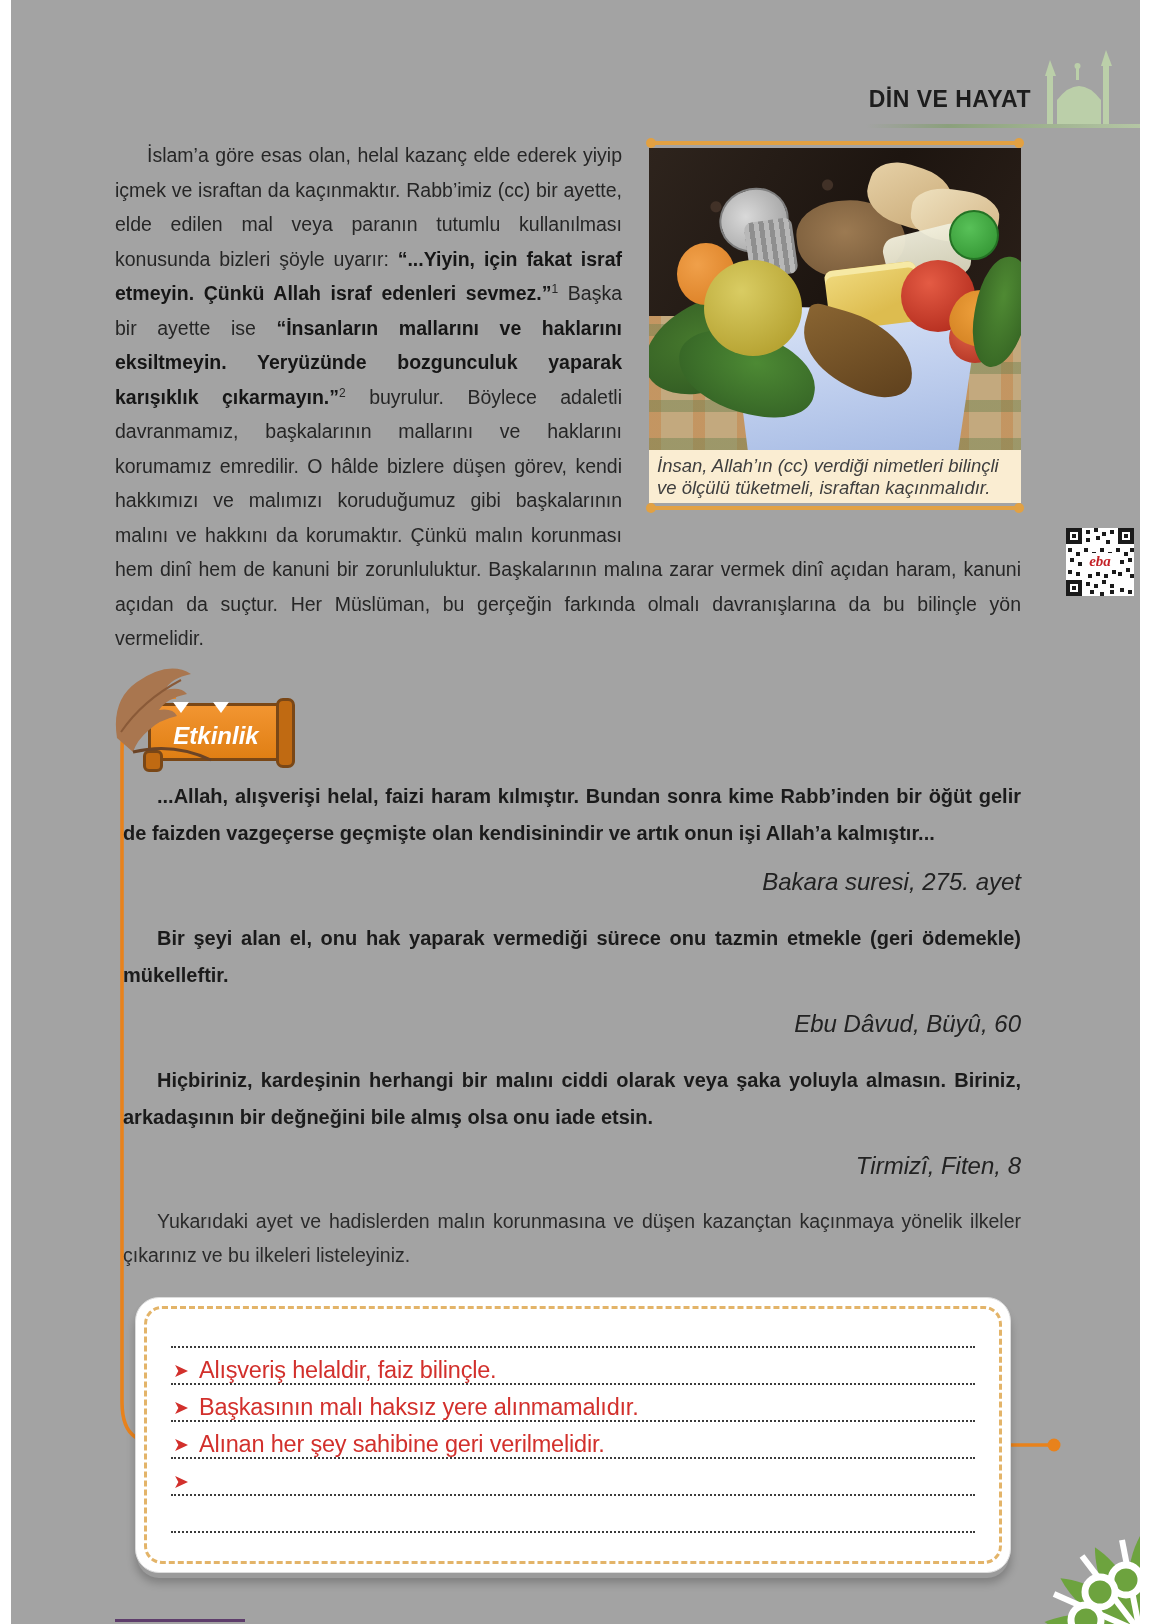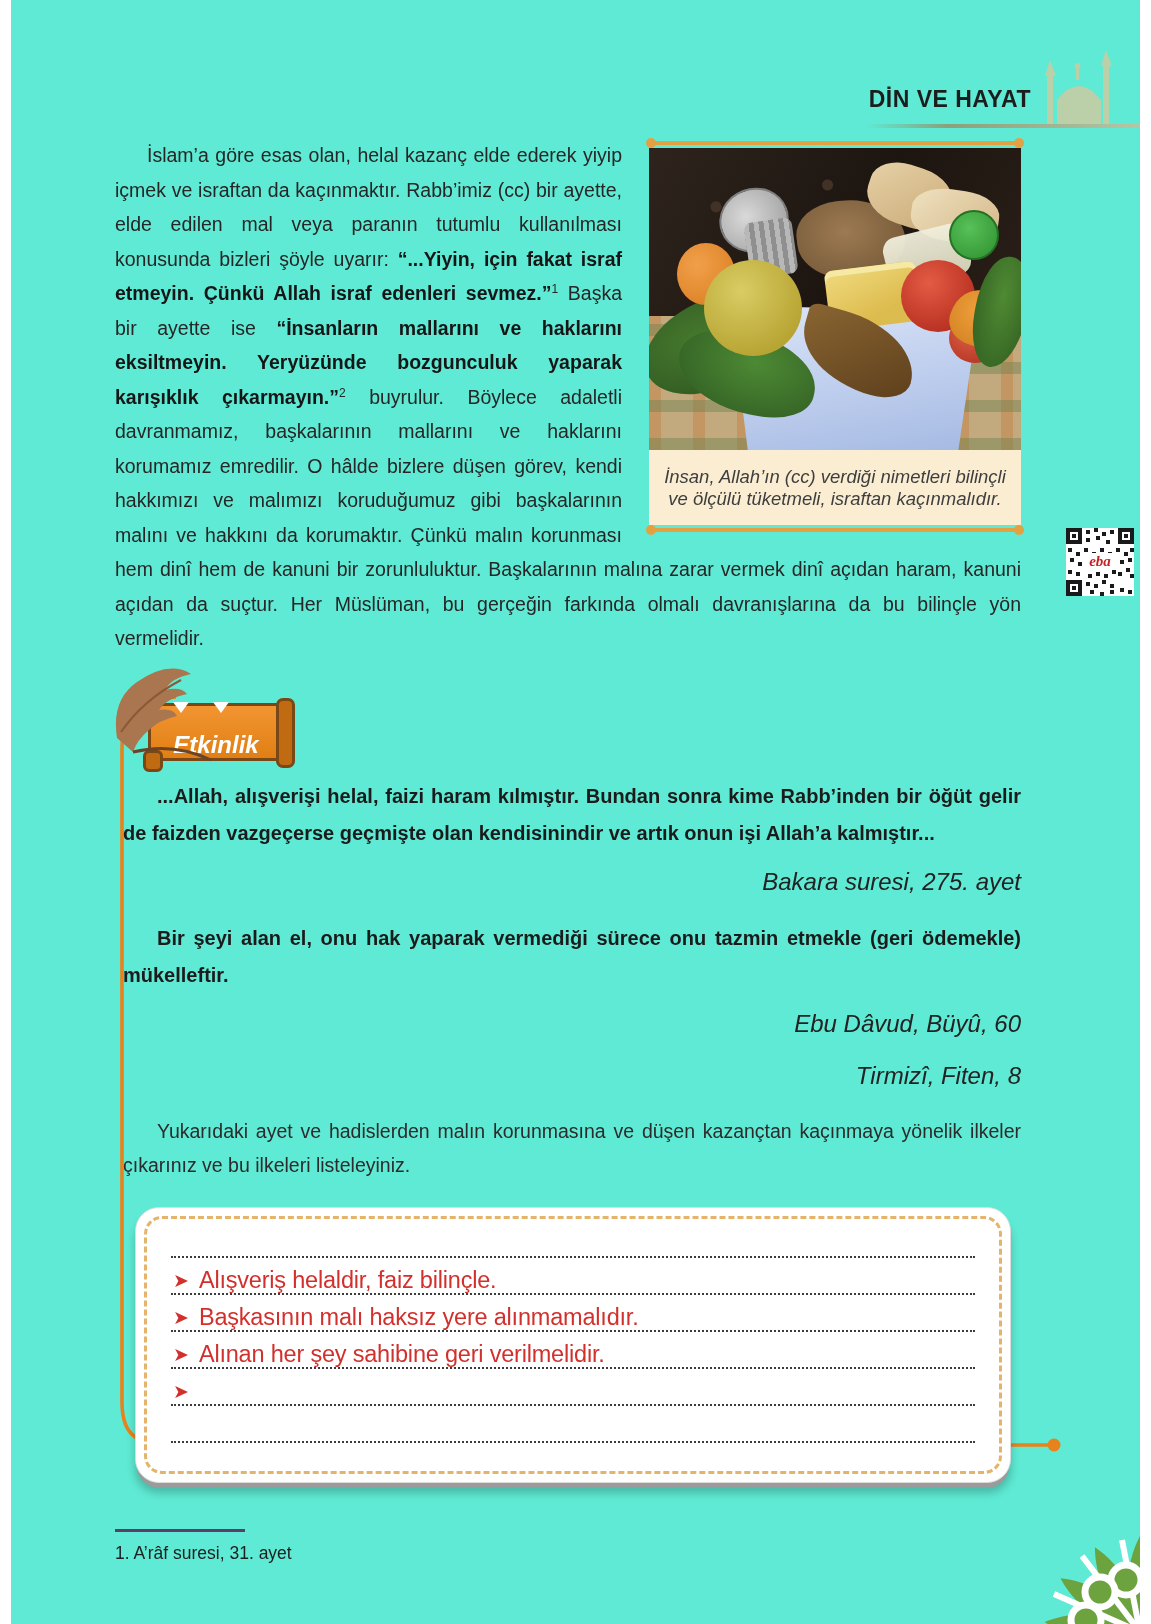--- a/index.html
+++ b/index.html
@@ -1,18 +1,18 @@
 <!DOCTYPE html>
 <html lang="tr"><head>
 <meta charset="utf-8">
 <style>
   html,body{margin:0;padding:0;background:#ffffff;}
   .page{
     position:relative;width:1129px;height:1624px;margin:0 auto;
-    background:#5eead4;overflow:hidden;
+    background:#a3a3a3;overflow:hidden;
     font-family:"Liberation Sans",sans-serif;color:#2b2b2b;
   }
   
   .page-title{
     position:absolute;top:86px;left:0;width:1020px;text-align:right;
     font-size:23px;font-weight:bold;letter-spacing:.5px;color:#1d1d1d;z-index:3;
   }
   .mosque{position:absolute;top:50px;left:1028px;z-index:2;}
   .header-line{
     position:absolute;top:124px;left:855px;right:0;height:4px;z-index:2;
@@ -63,39 +63,39 @@
   .bottle-body{left:236px;top:82px;width:84px;height:52px;background:linear-gradient(180deg,#F0EEDC,#D9D6BC);border-radius:14px;transform:rotate(-14deg);opacity:.95;}
   .bottle-cap{left:300px;top:62px;width:46px;height:46px;background:radial-gradient(circle at 40% 35%,#58C158,#2E8F2E);border-radius:50%;border:2px solid #247224;}
   .cheese{left:178px;top:118px;width:92px;height:60px;background:linear-gradient(160deg,#F0DA7E 0%,#DDBC4F 70%);border-radius:8px;transform:rotate(-7deg);box-shadow:inset 0 6px 0 #F6E9A5;}
   .tomato1{left:252px;top:112px;width:74px;height:72px;background:radial-gradient(circle at 38% 32%,#E45B44,#B52E1F 80%);border-radius:50%;}
   .tomato2{left:300px;top:165px;width:52px;height:50px;background:radial-gradient(circle at 40% 35%,#E06348,#A92A1C);border-radius:50%;}
   .orange-peel{left:302px;top:142px;width:64px;height:58px;background:radial-gradient(circle at 40% 40%,#EFA13C,#CC7A1C);border-radius:55% 45% 60% 40%;transform:rotate(24deg);}
   .parsley{left:326px;top:108px;width:52px;height:112px;background:radial-gradient(ellipse at 50% 35%,#4F8A33,#305C20);border-radius:50% 45% 55% 45%;transform:rotate(10deg);}
   .banana-peel{left:150px;top:168px;width:118px;height:74px;background:linear-gradient(140deg,#8A6532,#5D3F1C);border-radius:10% 70% 30% 70%;transform:rotate(16deg);}
   .fig-caption{
     background:#FAEDD2;color:#3E3E3E;font-style:italic;font-size:18.5px;line-height:21.5px;
-    text-align:center;padding:16px 8px;margin:0;
+    text-align:left;padding:5px 8px;margin:0;
   }
   
   .qr{position:absolute;left:1055px;top:528px;z-index:3;}
   
   .activity{position:relative;clear:none;margin-top:22px;}
   .act-header{position:relative;height:100px;}
   .feather{position:absolute;left:-12px;top:-12px;z-index:3;}
   .scroll{position:absolute;left:33px;top:25px;width:130px;height:52px;z-index:2;
     background:linear-gradient(180deg,#F29531,#E07F14);
     border:3px solid #7A4716;border-radius:7px;}
   .scroll::after{content:"";position:absolute;right:-14px;top:-8px;width:13px;height:64px;
     background:#C06A12;border:3px solid #7A4716;border-radius:7px;}
   .scroll::before{content:"";position:absolute;left:-8px;top:44px;width:14px;height:16px;
     background:#C06A12;border:3px solid #7A4716;border-radius:6px;}
   .notch{position:absolute;top:-4px;width:0;height:0;border-left:8px solid transparent;
     border-right:8px solid transparent;border-top:11px solid #ffffff;}
   .notch.n1{left:22px;} .notch.n2{left:62px;}
-  .scroll-label{position:absolute;left:0;right:0;top:25px;text-align:center;
+  .scroll-label{position:absolute;left:0;right:0;top:16px;text-align:center;
     color:#fff;font-style:italic;font-weight:bold;font-size:24px;font-family:"Liberation Sans",sans-serif;}
   .act-body{padding-left:8px;}
   p.quote{font-weight:bold;font-size:20px;line-height:37px;text-align:justify;
     text-indent:34px;margin:0 0 4px 0;color:#1b1b1b;}
   p.source{font-style:italic;font-size:24px;text-align:right;margin:16px 0 24px 0;color:#222;}
   p.instruction{font-size:19.5px;line-height:34.5px;text-align:justify;text-indent:34px;margin:2px 0 0 0;}
   
   .answer-card{
     margin:24px 0 0 12px;width:876px;background:#fff;border:1px solid #dcdcdc;border-radius:24px;
     box-shadow:0 7px 0 -2px #9b9b9b,0 10px 8px rgba(0,0,0,.22);
@@ -185,20 +185,21 @@
           <div class="notch n2"></div>
           <div class="scroll-label">Etkinlik</div>
         </div>
       </div>
 
       <div class="act-body">
         <p class="quote">...Allah, alışverişi helal, faizi haram kılmıştır. Bundan sonra kime Rabb’inden bir öğüt gelir de faizden vazgeçerse geçmişte olan kendisinindir ve artık onun işi Allah’a kalmıştır...</p>
         <p class="source">Bakara suresi, 275. ayet</p>
         <p class="quote">Bir şeyi alan el, onu hak yaparak vermediği sürece onu tazmin etmekle (geri ödemekle) mükelleftir.</p>
         <p class="source">Ebu Dâvud, Büyû, 60</p>
+        <p class="quote">Hiçbiriniz, kardeşinin herhangi bir malını ciddi olarak veya şaka yoluyla almasın. Biriniz, arkadaşının bir değneğini bile almış olsa onu iade etsin.</p>
         <p class="source">Tirmizî, Fiten, 8</p>
         <p class="instruction">Yukarıdaki ayet ve hadislerden malın korunmasına ve düşen kazançtan kaçınmaya yönelik ilkeler çıkarınız ve bu ilkeleri listeleyiniz.</p>
 
         <div class="answer-card">
           <div class="answer-dash">
             <div class="ans-row"></div>
             <div class="ans-row">
               <span class="ans-arrow">➤</span>
               <span class="ans-text">Alışveriş helaldir, faiz bilinçle.</span>
             </div>

